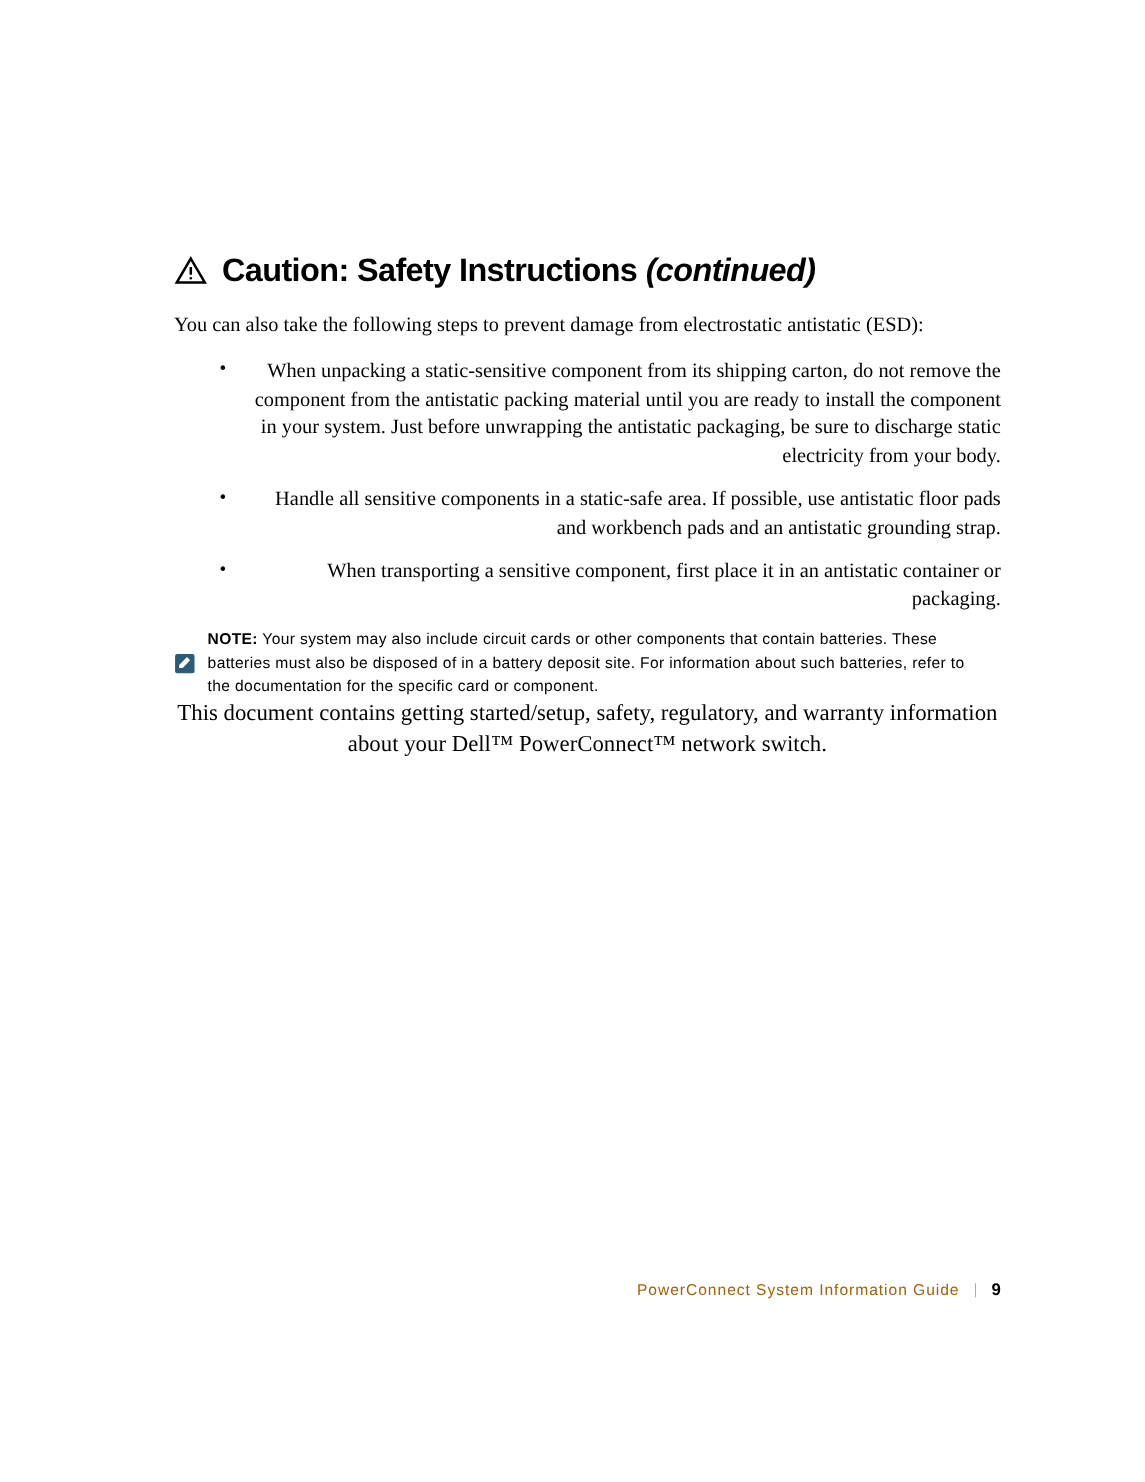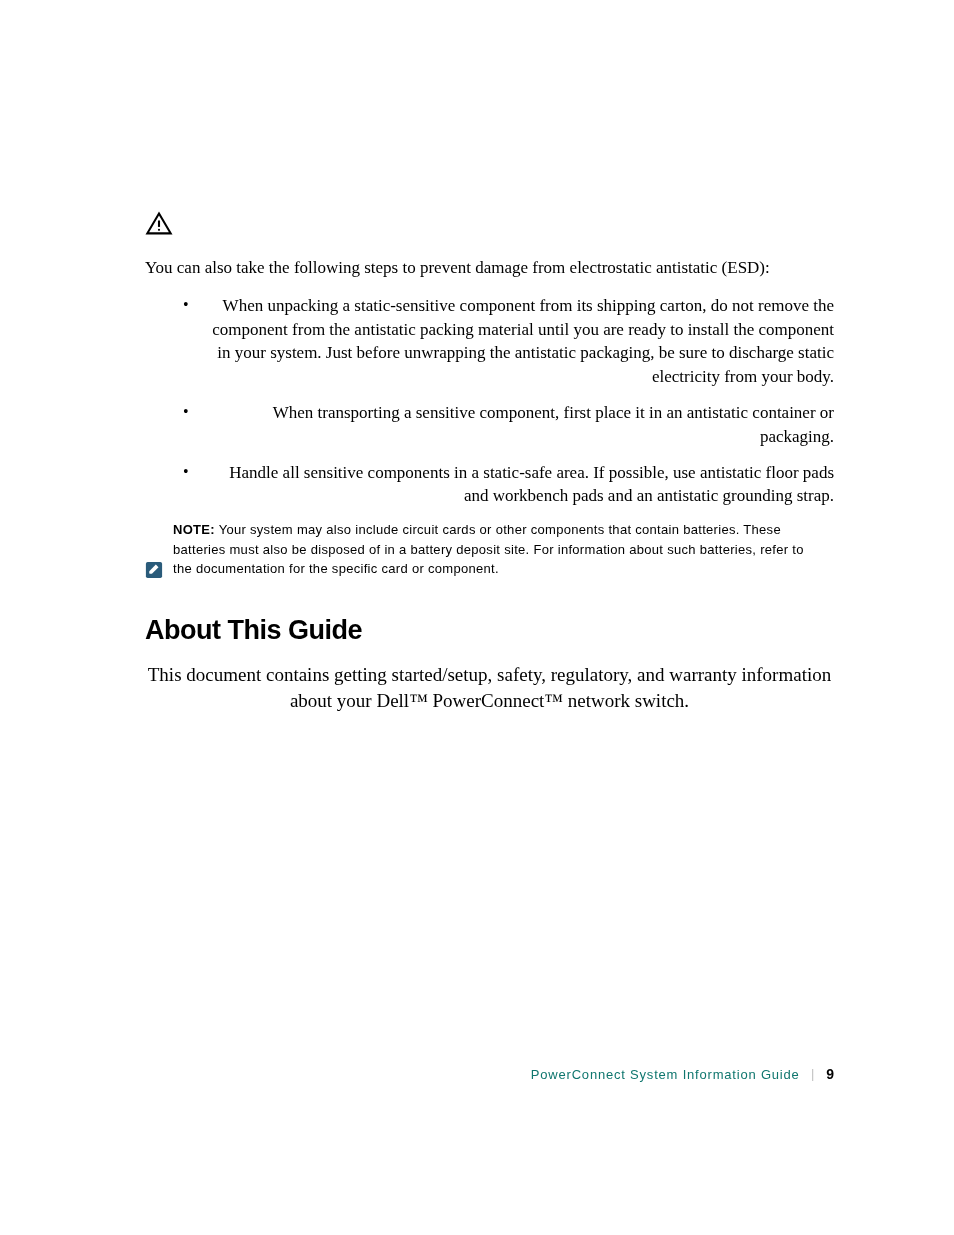--- a/index.html
+++ b/index.html
@@ -59,21 +59,21 @@
       text-align: right;
     }
     .bullet-list li::before {
       content: "•";
       position: absolute;
       left: 0;
       font-size: 16px;
     }
     .note-block {
       display: flex;
-      align-items: flex-end;
+      align-items: center;
       gap: 10px;
       margin-top: 6px;
       padding-right: 10px;
     }
     .note-icon {
       width: 18px;
       height: 18px;
       flex-shrink: 0;
       margin-top: 2px;
     }
@@ -108,21 +108,21 @@
       bottom: 153px;
       right: 120px;
       display: flex;
       align-items: center;
       gap: 12px;
     }
     .footer-text {
       font-family: Verdana, Geneva, sans-serif;
       font-size: 13px;
       letter-spacing: 0.8px;
-      color: #0f766e;
+      color: #a16207;
     }
     .footer-divider {
       color: #999;
       font-size: 13px;
     }
     .footer-page {
       font-family: Verdana, Geneva, sans-serif;
       font-size: 14px;
       font-weight: bold;
     }
@@ -131,42 +131,44 @@
 <body>
 
 <div class="page-content">
 
   <div class="caution-heading">
     <svg class="warning-icon" viewBox="0 0 24 24" fill="none" stroke="#000" stroke-width="1.8">
       <path d="M12 3 L22 20 L2 20 Z"></path>
       <line x1="12" y1="9" x2="12" y2="14.5" stroke-width="1.8"></line>
       <circle cx="12" cy="17" r="0.9" fill="#000" stroke="none"></circle>
     </svg>
+    <h1 class="caution-title">
+      <span>Caution: Safety Instructions </span><span class="caution-continued">(continued)</span>
+    </h1>
   </div>
 
   <p class="intro-text">You can also take the following steps to prevent damage from electrostatic antistatic (ESD):</p>
 
   <ul class="bullet-list">
     <li>When unpacking a static-sensitive component from its shipping carton, do not remove the component from the antistatic packing material until you are ready to install the component in your system. Just before unwrapping the antistatic packaging, be sure to discharge static electricity from your body.</li>
+    <li>Handle all sensitive components in a static-safe area. If possible, use antistatic floor pads and workbench pads and an antistatic grounding strap.</li>
     <li>When transporting a sensitive component, first place it in an antistatic container or packaging.</li>
-    <li>Handle all sensitive components in a static-safe area. If possible, use antistatic floor pads and workbench pads and an antistatic grounding strap.</li>
   </ul>
 
   <div class="note-block">
     <svg class="note-icon" viewBox="0 0 20 20">
       <rect x="1" y="1" width="18" height="18" rx="2" fill="#2a5b7a"></rect>
       <path d="M5 14 L5 11 L12 4 L15 7 L8 14 Z" fill="#ffffff"></path>
       <path d="M5 11 L5 14 L8 14 Z" fill="#ffffff"></path>
     </svg>
     <p class="note-text">
       <span class="note-label">NOTE:</span><span> Your system may also include circuit cards or other components that contain batteries. These batteries must also be disposed of in a battery deposit site. For information about such batteries, refer to the documentation for the specific card or component.</span>
     </p>
   </div>
 
-  <h2 class="section-heading">About This Guide</h2>
 
   <p class="body-text">This document contains getting started/setup, safety, regulatory, and warranty information about your Dell™ PowerConnect™ network switch.</p>
 
 
 </div>
 
 <div class="footer">
   <span class="footer-text">PowerConnect System Information Guide</span>
   <span class="footer-divider">|</span>
   <span class="footer-page">9</span>

